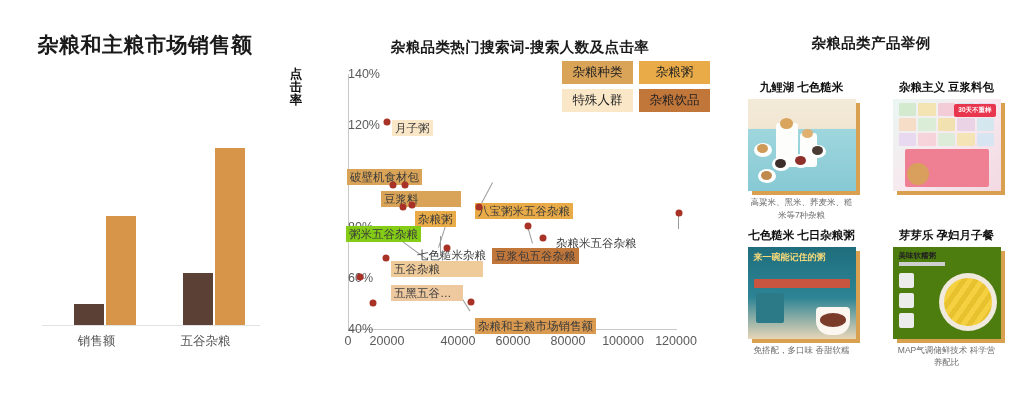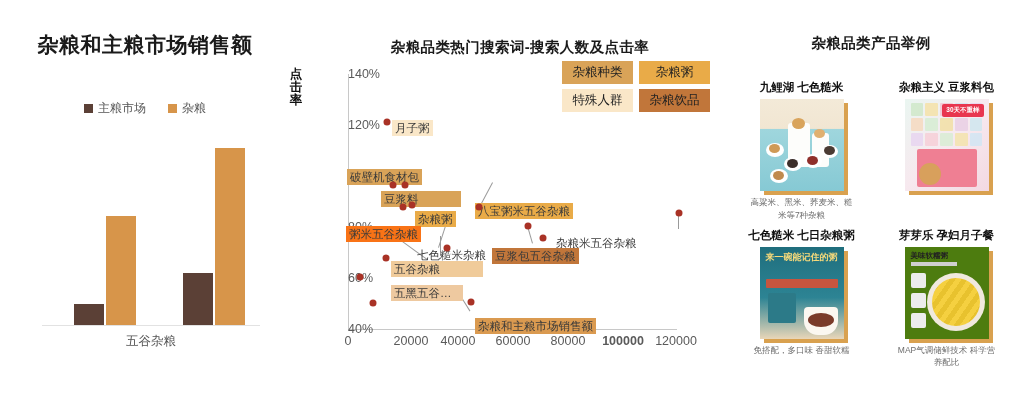--- a/index.html
+++ b/index.html
@@ -59,21 +59,21 @@
   .legend-chip{font-size:12.5px;color:#222;padding:3px 7px;text-align:center;white-space:nowrap;}
 
   
   #panel-products{left:710px;width:322px;height:420px;}
   .pr-title{position:absolute;left:0;top:34px;width:322px;text-align:center;
             font-weight:bold;font-size:14.5px;color:#1a1a1a;letter-spacing:.4px;}
   .pr-grid{position:absolute;left:28px;top:80px;width:272px;
            display:grid;grid-template-columns:1fr 1fr;gap:6px 18px;}
   .pr-cell{display:flex;flex-direction:column;align-items:center;}
   .pr-name{font-size:11.5px;color:#111;font-weight:600;margin-bottom:4px;text-align:right;white-space:nowrap;}
-  .pr-img{width:84px;height:92px;position:relative;box-shadow:4px 4px 0 #d9a14f;}
+  .pr-img{width:108px;height:92px;position:relative;box-shadow:4px 4px 0 #d9a14f;}
   .pr-cap{font-size:8.5px;color:#6d6d6d;text-align:center;margin-top:5px;line-height:1.5;width:104px;}
 
   
   .art{position:absolute;inset:0;overflow:hidden;}
   .a1{background:linear-gradient(180deg,#f3ead8 0%,#f1e6d2 32%,#9fd6dd 33%,#86c9d4 100%);}
   .a1 .jar{position:absolute;background:#fdfdfb;border-radius:3px;}
   .a1 .bowl{position:absolute;background:#ffffff;border-radius:50%;}
   .a1 .seed{position:absolute;border-radius:50%;}
   .a2{background:linear-gradient(135deg,#eaf6f1 0%,#f7e9ef 50%,#f3d9e2 100%);}
   .a2 .row{position:absolute;left:6px;right:6px;height:13px;display:flex;gap:2px;}
@@ -101,64 +101,55 @@
             background:repeating-linear-gradient(125deg,#f5d040 0px,#f5d040 5px,#e8c22e 5px,#e8c22e 10px);}
 </style>
 </head>
 <body>
 
 <div class="panel" id="panel-bar">
   <div class="bar-title">
     <div>杂粮和主粮市场销售额</div>
   </div>
 
-  <div class="bar-legend">
-    <div class="li">
-      <span class="swatch" style="background:#5b4036"></span>
-      <span>主粮市场</span>
-    </div>
-    <div class="li">
-      <span class="swatch" style="background:#d7954a"></span>
-      <span>杂粮</span>
-    </div>
-  </div>
 
   <div class="bar-plot">
     <div class="bar" style="left:32px; height:22px;  background:#5b4036"></div>
     <div class="bar" style="left:64px; height:110px; background:#d7954a"></div>
     <div class="bar" style="left:141px;height:53px;  background:#5b4036"></div>
     <div class="bar" style="left:173px;height:178px; background:#d7954a"></div>
   </div>
   <div class="bar-baseline"></div>
 
   <div class="bar-cats">
+    <div class="bar-cat">销售额</div>
     <div class="bar-cat">五谷杂粮</div>
   </div>
 </div>
 
 <div class="panel" id="panel-scatter">
   <div class="sc-title">杂粮品类热门搜索词-搜索人数及点击率</div>
   <div class="sc-ylabel">点击率</div>
 
   <div class="sc-axis-y"></div>
   <div class="sc-axis-x"></div>
 
   <div class="ytick" style="left:58px;top:74px;">140%</div>
   <div class="ytick" style="left:58px;top:125px;">120%</div>
   <div class="ytick" style="left:58px;top:176px;">100%</div>
   <div class="ytick" style="left:58px;top:227px;">80%</div>
   <div class="ytick" style="left:58px;top:278px;">60%</div>
   <div class="ytick" style="left:58px;top:329px;">40%</div>
 
   <div class="xtick" style="left:58px;">0</div>
-  <div class="xtick" style="left:121px;text-align:right;">20000</div>
+  <div class="xtick" style="left:97px;text-align:right;">20000</div>
   <div class="xtick" style="left:168px;">40000</div>
   <div class="xtick" style="left:223px;">60000</div>
   <div class="xtick" style="left:278px;">80000</div>
-  <div class="xtick" style="left:333px;font-weight:bold;">100000</div>
+  <div class="xtick" style="left:333px;">100000</div>
   <div class="xtick" style="left:386px;">120000</div>
 
   <div class="legend-grid">
     <div class="legend-chip" style="background:#d9a358;">杂粮种类</div>
     <div class="legend-chip" style="background:#e9ab48;">杂粮粥</div>
     <div class="legend-chip" style="background:#fae7c8;">特殊人群</div>
     <div class="legend-chip" style="background:#c1763a;">杂粮饮品</div>
   </div>
 
   <div class="sc-plot">
@@ -169,21 +160,21 @@
     <div class="leader" style="left:38px;top:155px;width:52px;transform:rotate(36deg);"></div>
     <div class="leader" style="left:50px;top:196px;width:30px;transform:rotate(-14deg);"></div>
     <div class="leader" style="left:115px;top:225px;width:14px;transform:rotate(58deg);"></div>
     <div class="leader" style="left:180px;top:152px;width:18px;transform:rotate(74deg);"></div>
     <div class="leader" style="left:331px;top:139px;width:16px;transform:rotate(90deg);"></div>
 
     <div class="lbl" style="left:-1px;top:95px;background:#d9a358;">破壁机食材包</div>
     <div class="lbl" style="left:33px;top:117px;background:#d9a358;width:74px;">豆浆料</div>
     <div class="lbl" style="left:67px;top:137px;background:#e9ab48;">杂粮粥</div>
     <div class="lbl" style="left:127px;top:129px;background:#e9ab48;">八宝粥米五谷杂粮</div>
-    <div class="lbl" style="left:-2px;top:152px;background:#f97316;text-align:right;">粥米五谷杂粮</div>
+    <div class="lbl" style="left:-2px;top:152px;background:#84cc16;text-align:right;">粥米五谷杂粮</div>
     <div class="lbl" style="left:66px;top:173px;">七色糙米杂粮</div>
     <div class="lbl" style="left:205px;top:161px;">杂粮米五谷杂粮</div>
     <div class="lbl" style="left:43px;top:187px;background:#f0cb9a;width:86px;">五谷杂粮</div>
     <div class="lbl" style="left:144px;top:174px;background:#c1763a;">豆浆包五谷杂粮</div>
     <div class="lbl" style="left:43px;top:211px;background:#eec9a0;width:66px;">五黑五谷…</div>
     <div class="lbl" style="left:127px;top:244px;background:#da9a50;">杂粮和主粮市场销售额</div>
     <div class="lbl" style="left:44px;top:46px;background:#fae7c8;">月子粥</div>
 
     <div class="dot" style="left:39px; top:48px;"></div>
     <div class="dot" style="left:45px; top:111px;"></div>

